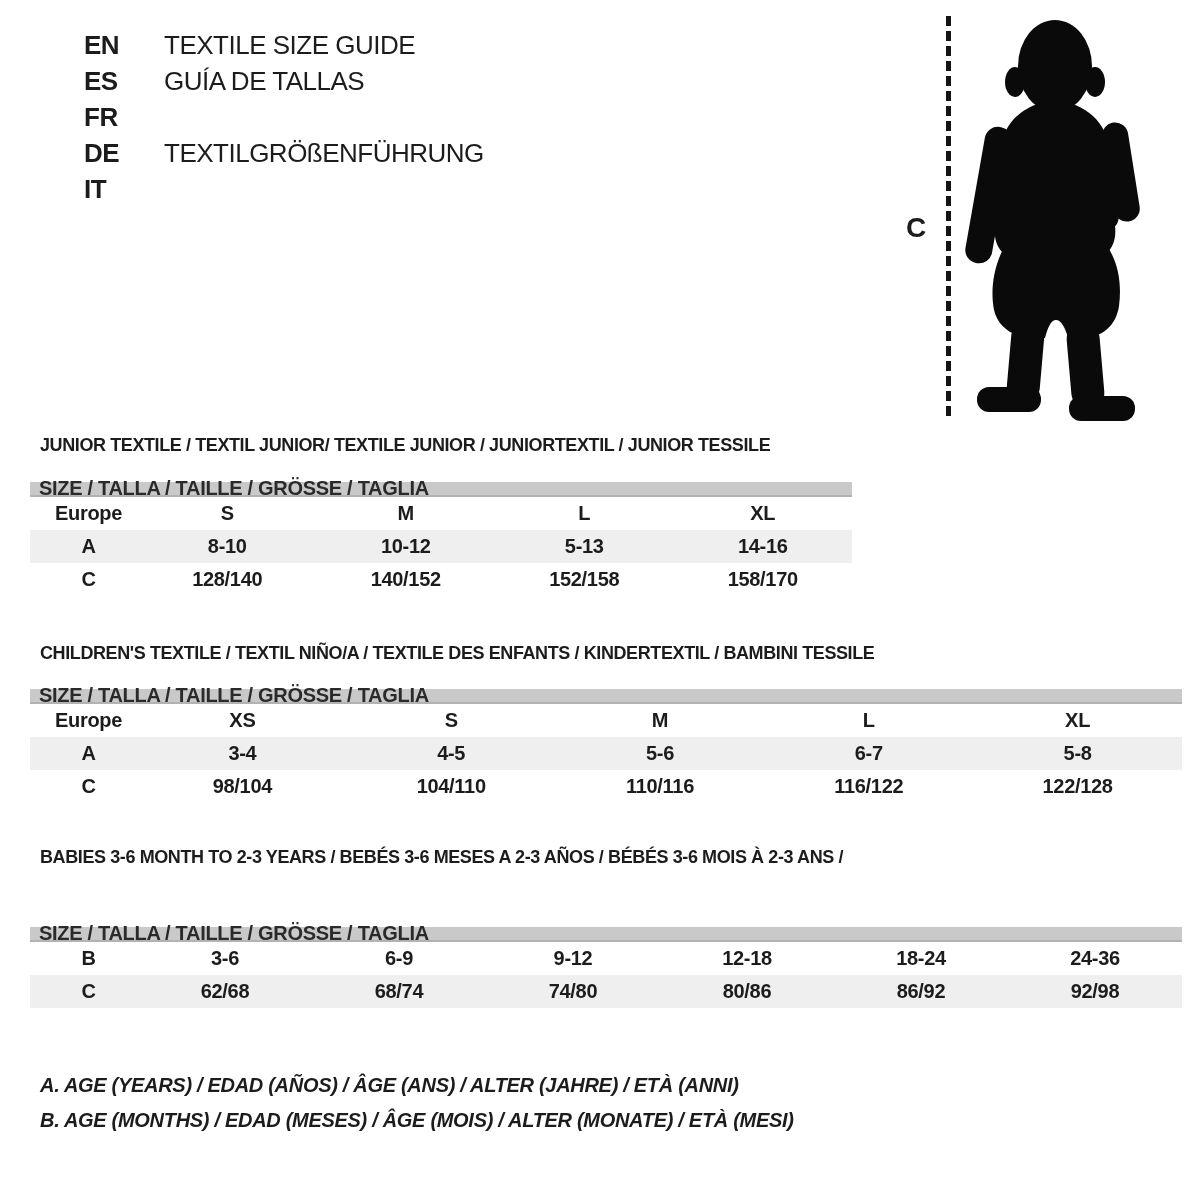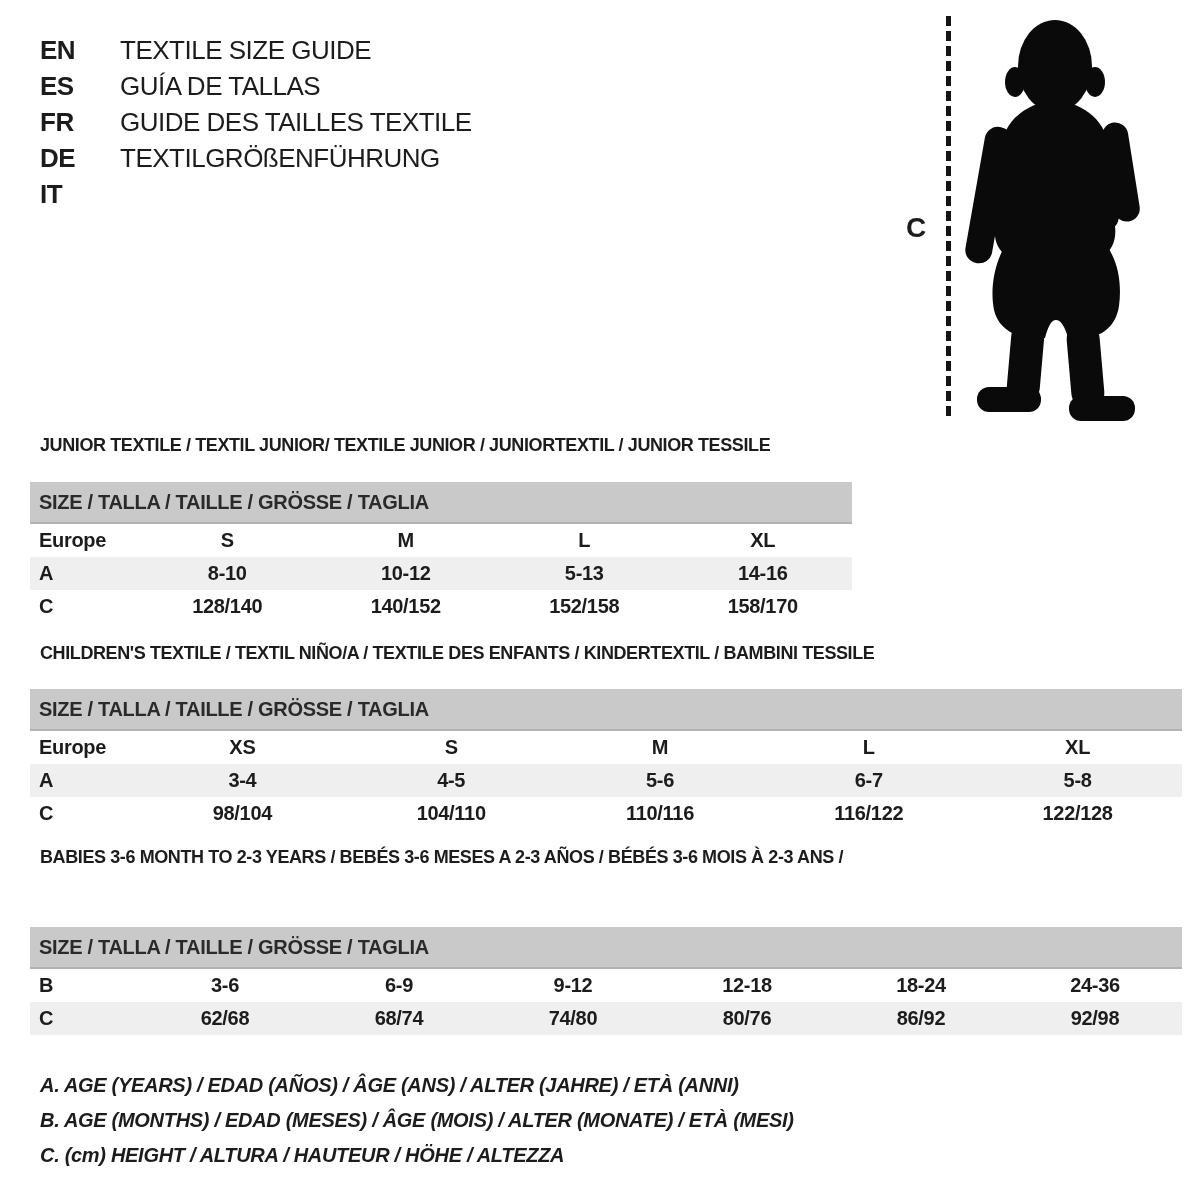--- a/index.html
+++ b/index.html
@@ -3,47 +3,47 @@
 <meta charset="utf-8">
 <style>
   html,body { margin:0; padding:0; background:#ffffff; }
   #canvas {
     position:relative; width:1200px; height:1200px; background:#ffffff;
     font-family:"Liberation Sans", sans-serif; color:#1c1c1c; overflow:hidden;
   }
 
   
   .lang-list { position:absolute; left:40px; top:30px; }
-  .lang-row { display:flex; height:36px; align-items:flex-end; }
+  .lang-row { display:flex; height:36px; align-items:flex-start;margin-left:44px; }
   .lang-code { width:80px; font-size:26px; font-weight:bold; letter-spacing:-0.5px; }
   .lang-title { font-size:26px; font-weight:normal; letter-spacing:-0.5px; }
 
   
   .measure-line { position:absolute; left:946px; top:16px; height:400px; width:0;
                   border-left:5px dashed #141414; }
   .measure-label { position:absolute; left:906px; top:212px; font-size:28px; font-weight:bold; }
   .silhouette { position:absolute; left:963px; top:10px; }
 
   
   .section-title { position:absolute; left:40px; font-size:18px; font-weight:bold;
                    letter-spacing:-0.4px; white-space:nowrap; }
 
   
   .size-table { position:absolute; left:30px; }
   .size-table.narrow { width:822px; }
   .size-table.wide   { width:1152px; }
-  .bar { height:42px; background:#c9c9c9; border-bottom:2px solid #b2b2b2;
+  .bar { height:15px; background:#c9c9c9; border-bottom:2px solid #b2b2b2;
          box-sizing:border-box; display:flex; align-items:center; padding-left:9px;
          font-size:20px; font-weight:bold; letter-spacing:-0.3px; color:#2a2a2a; }
   .trow { display:grid; height:33px; align-items:center;
           font-size:20px; font-weight:bold; letter-spacing:-0.3px; }
   .cols4 { grid-template-columns:108px repeat(4,1fr); }
   .cols5 { grid-template-columns:108px repeat(5,1fr); }
   .cols6 { grid-template-columns:108px repeat(6,1fr); }
-  .trow .rlabel { padding-left:9px; text-align:left; }
+  .trow .rlabel { padding-left:9px; text-align:center; }
   .trow .val { text-align:center; }
   .stripe { background:#efefef; }
 
   
   .footnotes { position:absolute; left:40px; top:1068px;font-style:italic; }
   .footnote { height:35px; display:flex; align-items:center;
               font-size:20px; font-weight:bold; letter-spacing:-0.3px; white-space:nowrap; }
 </style>
 </head>
 <body>
@@ -54,21 +54,20 @@
     <div class="lang-row">
       <span class="lang-code">EN</span>
       <span class="lang-title">TEXTILE SIZE GUIDE</span>
     </div>
     <div class="lang-row">
       <span class="lang-code">ES</span>
       <span class="lang-title">GUÍA DE TALLAS</span>
     </div>
     <div class="lang-row">
       <span class="lang-code">FR</span>
-      <span class="lang-title">GUIDE DES TAILLES TEXTILE</span>
     </div>
     <div class="lang-row">
       <span class="lang-code">DE</span>
       <span class="lang-title">TEXTILGRÖßENFÜHRUNG</span>
     </div>
     <div class="lang-row">
       <span class="lang-code">IT</span>
     </div>
   </div>
 
@@ -164,25 +163,24 @@
       <span class="val">9-12</span>
       <span class="val">12-18</span>
       <span class="val">18-24</span>
       <span class="val">24-36</span>
     </div>
     <div class="trow cols6 stripe">
       <span class="rlabel">C</span>
       <span class="val">62/68</span>
       <span class="val">68/74</span>
       <span class="val">74/80</span>
-      <span class="val">80/76</span>
+      <span class="val">80/86</span>
       <span class="val">86/92</span>
       <span class="val">92/98</span>
     </div>
   </div>
 
   <div class="footnotes">
     <div class="footnote">A. AGE (YEARS) / EDAD (AÑOS) / ÂGE (ANS) / ALTER (JAHRE) / ETÀ (ANNI)</div>
     <div class="footnote">B. AGE (MONTHS) / EDAD (MESES) / ÂGE (MOIS) / ALTER (MONATE) / ETÀ (MESI)</div>
-    <div class="footnote">C. (cm) HEIGHT / ALTURA / HAUTEUR / HÖHE / ALTEZZA</div>
   </div>
 
 </div>
 
 </body></html>

